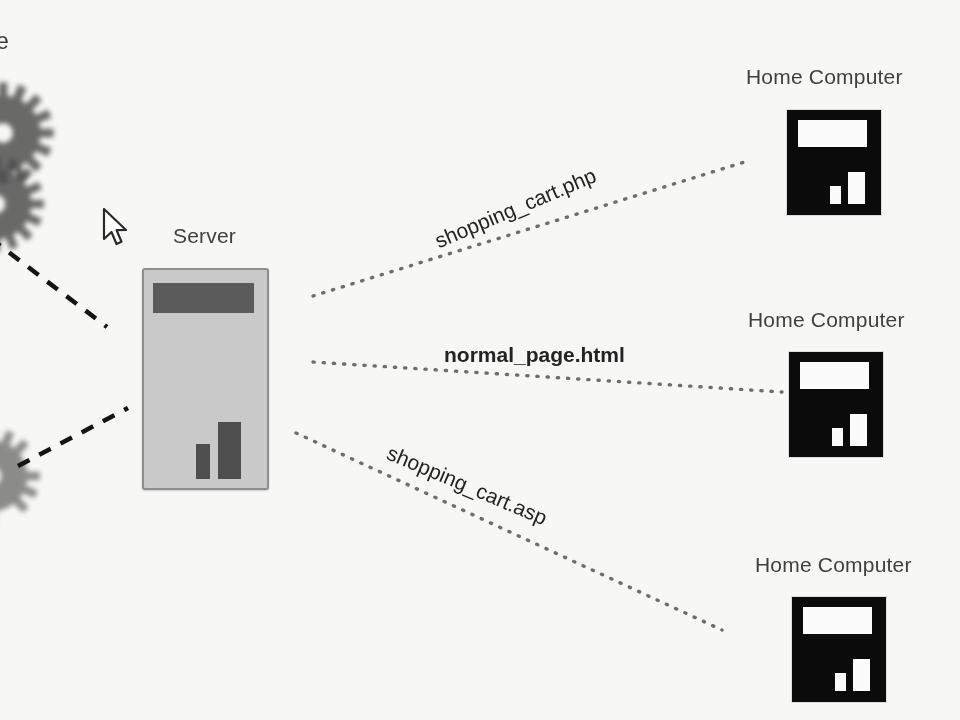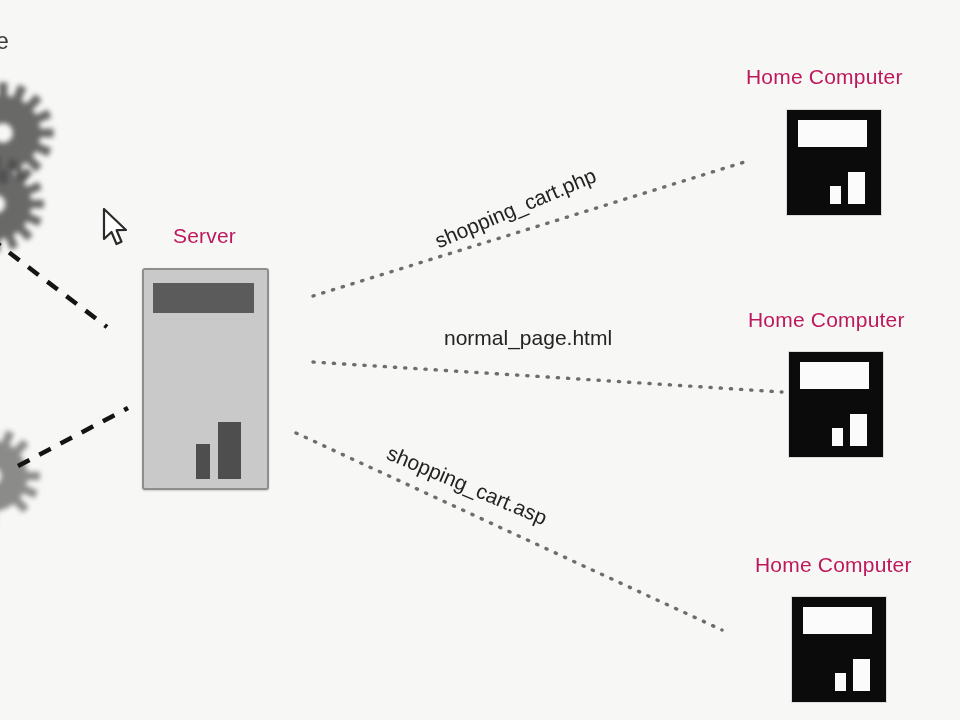--- a/index.html
+++ b/index.html
@@ -13,21 +13,21 @@
     height: 720px;
     background: #f7f8f5;
     overflow: hidden;
     font-family: "Liberation Sans", sans-serif;
     -webkit-font-smoothing: antialiased;
   }
 
   
   .node-label {
     position: absolute;
-    color: #be185d;
+    color: #404040;
     font-size: 21px;
     font-weight: 400;
     letter-spacing: .2px;
     white-space: nowrap;
   }
   .edge-label {
     position: absolute;
     color: #232323;
     font-size: 21px;
     white-space: nowrap;
@@ -192,21 +192,21 @@
   <div class="node-label" style="left:173px; top:224px;">Server</div>
 
   <div class="server-icon" style="left:142px; top:268px; width:123px; height:218px;">
     <div class="srv-screen" style="left:9px; top:13px; width:101px; height:30px;"></div>
     <div class="srv-bar-lg" style="left:74px; top:152px; width:23px; height:57px;"></div>
     <div class="srv-bar-sm" style="left:52px; top:174px; width:14px; height:35px;"></div>
   </div>
 
   <div class="edge-label" style="left:436px; top:230px; transform: rotate(-23deg);">shopping_cart.php</div>
 
-  <div class="edge-label" style="left:444px; top:326px;">normal_page.html</div>
+  <div class="edge-label" style="left:444px; top:343px;font-weight:bold;">normal_page.html</div>
 
   <div class="edge-label" style="left:388px; top:440px; transform: rotate(23deg);">shopping_cart.asp</div>
 
   <div class="node-label" style="left:746px; top:65px;">Home Computer</div>
 
   <div class="home-icon" style="left:786px; top:109px; width:94px; height:105px;">
     <div class="hc-screen" style="left:11px; top:10px; width:69px; height:27px;"></div>
     <div class="hc-bar-lg" style="left:61px; top:62px; width:17px; height:32px;"></div>
     <div class="hc-bar-sm" style="left:43px; top:76px; width:11px; height:18px;"></div>
   </div>

